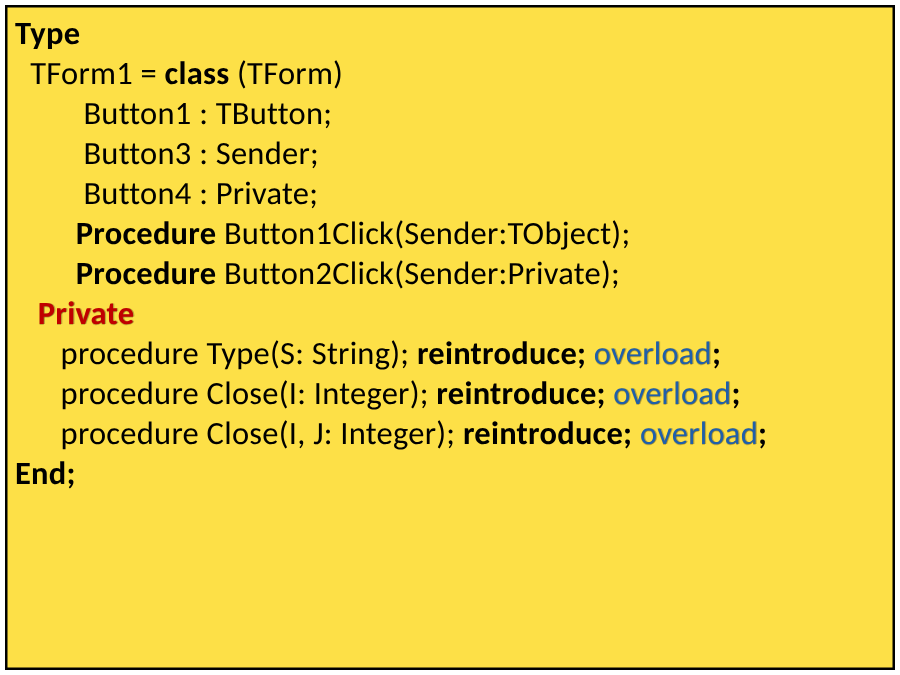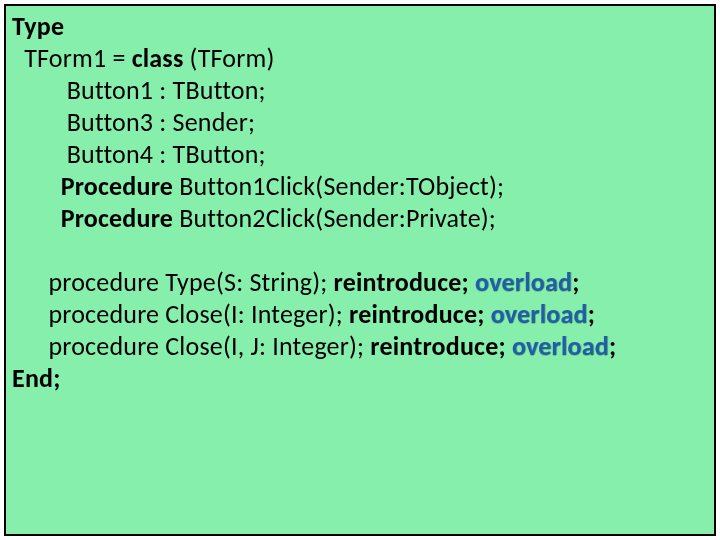--- a/index.html
+++ b/index.html
@@ -7,46 +7,46 @@
     padding: 0;
     width: 720px;
     height: 540px;
     background: #ffffff;
   }
   .code-box {
     box-sizing: border-box;
     width: 712px;
     height: 532px;
     margin: 4px;
-    background: #86efac;
+    background: #fde047;
     border: 2px solid #000;
     padding: 4px 6px 4px 6px;
     font-family: Calibri, "Segoe UI", Arial, sans-serif;
     font-size: 26px;
     line-height: 32px;
     color: #000;
     letter-spacing: 0.2px;
   }
   .code-box div { white-space: pre; }
   .b { font-weight: 700; }
   .red { color: #c00000; font-weight: 700; }
-  .ov { color: #1f5faa; font-weight: 700; }
+  .ov { color: #1f5faa; font-weight: 400; }
   .shadow {
     text-shadow: 1px 0 0 rgba(0,0,0,0.25), 0 1px 0 rgba(0,0,0,0.2);
   }
 </style>
 </head>
 <body>
 
 <div class="code-box">
   <div><span class="b">Type</span></div>
   <div><span>  TForm1 = </span><span class="b">class</span><span> (TForm)</span></div>
   <div>         Button1 : TButton;</div>
   <div>         Button3 : Sender;</div>
-  <div>         Button4 : TButton;</div>
+  <div>         Button4 : Private;</div>
   <div><span>        </span><span class="b">Procedure</span><span> Button1Click(Sender:TObject);</span></div>
   <div><span>        </span><span class="b">Procedure</span><span> Button2Click(Sender:Private);</span></div>
-  <div><span>   </span></div>
+  <div><span>   </span><span class="red shadow">Private</span></div>
   <div><span>      procedure Type(S: String); </span><span class="b">reintroduce;</span><span> </span><span class="ov shadow">overload</span><span class="b">;</span></div>
   <div><span>      procedure Close(I: Integer); </span><span class="b">reintroduce;</span><span> </span><span class="ov shadow">overload</span><span class="b">;</span></div>
   <div><span>      procedure Close(I, J: Integer); </span><span class="b">reintroduce;</span><span> </span><span class="ov shadow">overload</span><span class="b">;</span></div>
   <div><span class="b">End;</span></div>
 </div>
 
 </body></html>

